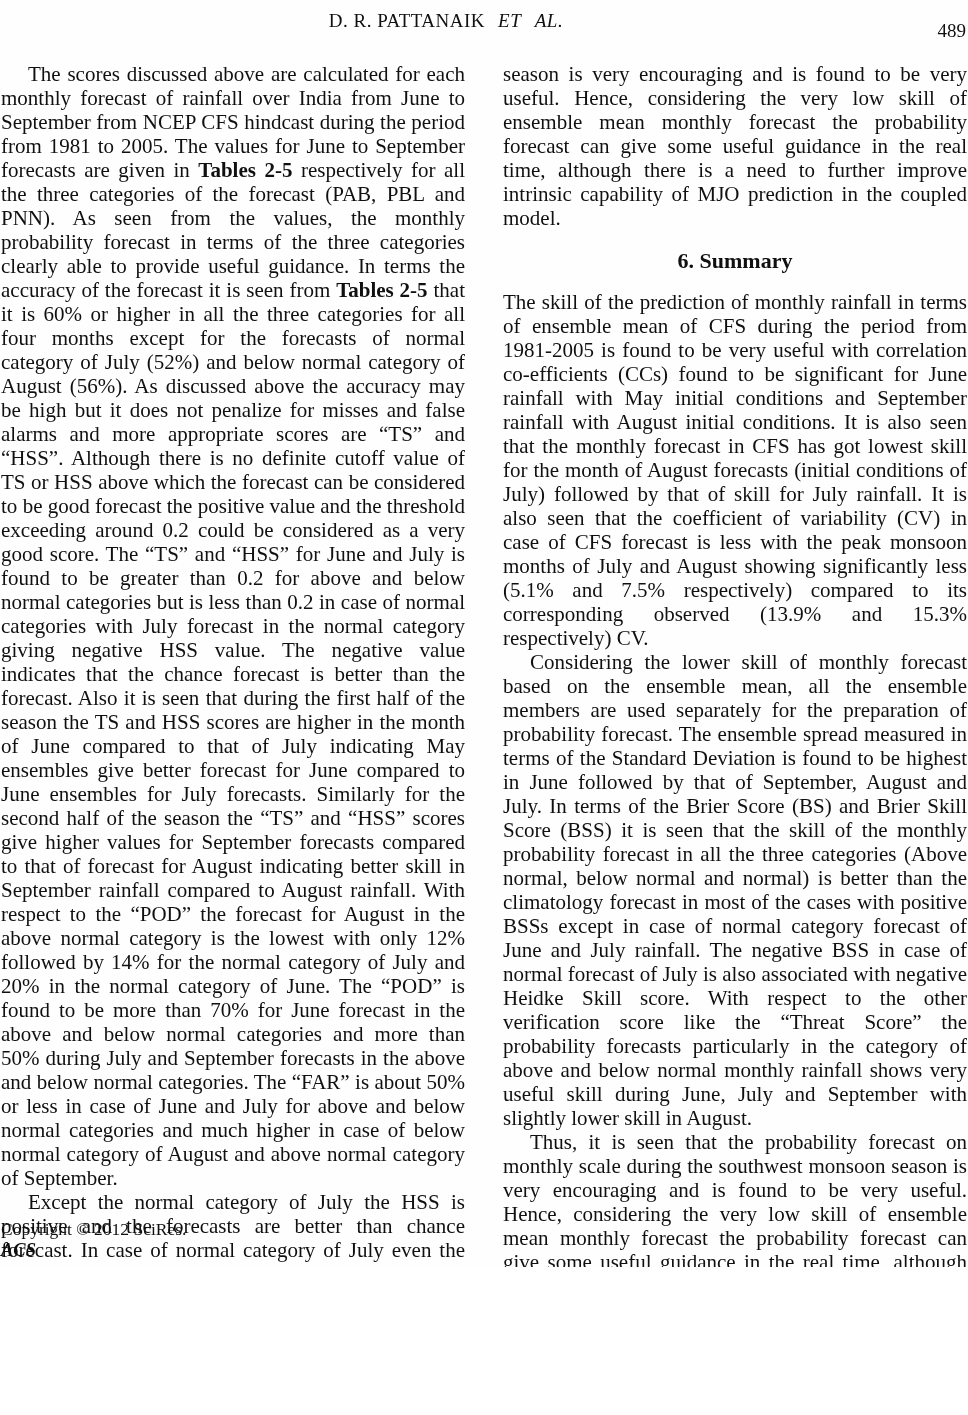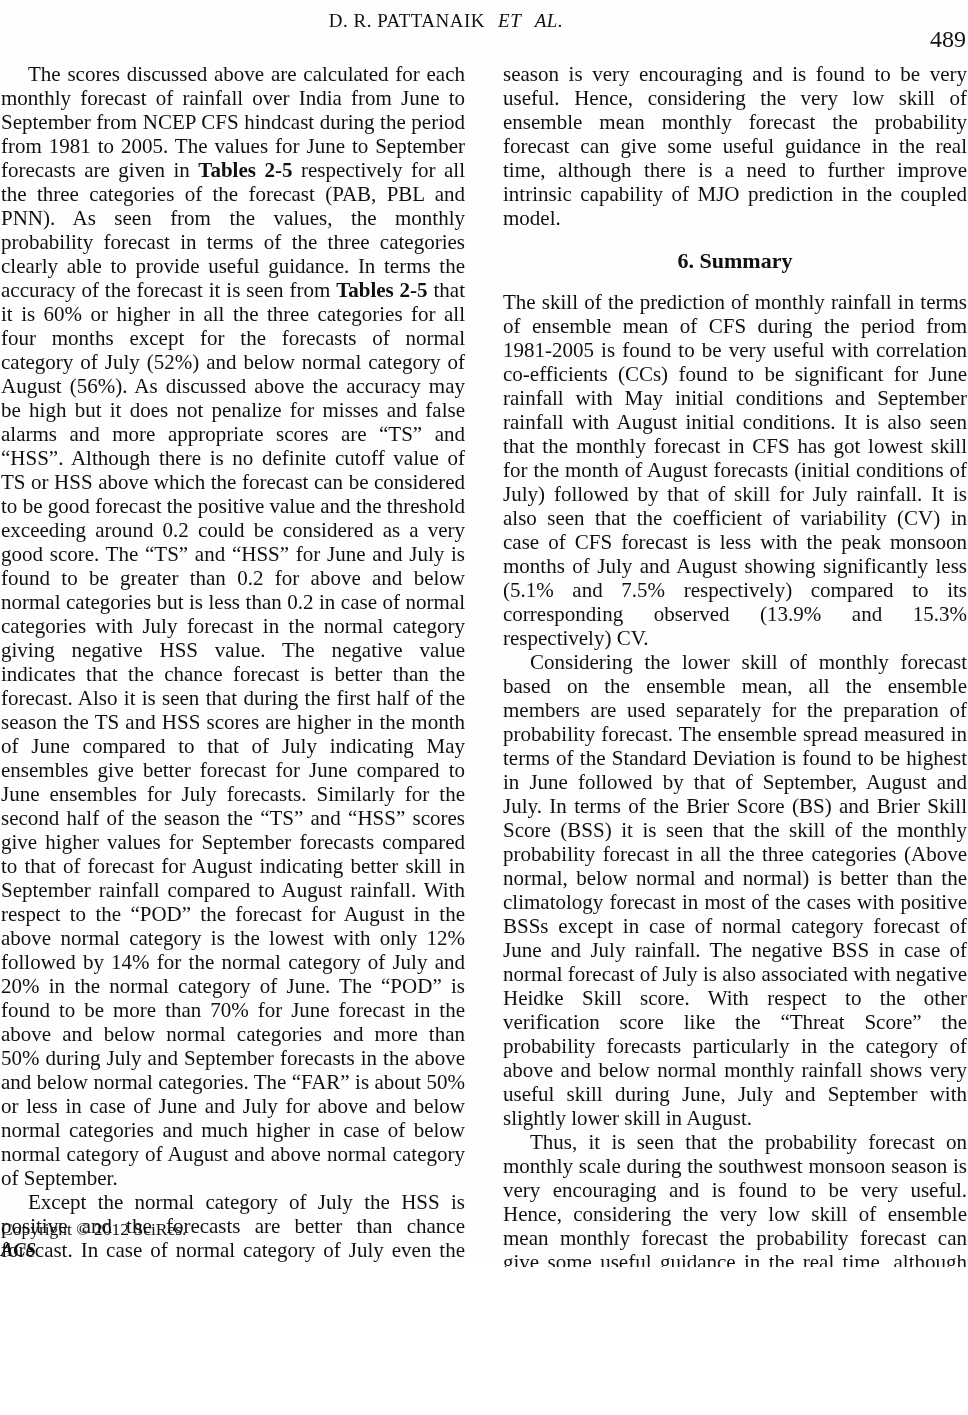--- a/index.html
+++ b/index.html
@@ -31,22 +31,22 @@
     transform: translateX(-38px);
   }
   .etal {
     font-style: italic;
     margin-left: 13px;
     word-spacing: 9px;
   }
   .page-number {
     position: absolute;
     right: 1px;
-    top: 16px;
-    font-size: 24px;
+    top: 10px;
+    font-size: 19px;
   }
   
   .columns {
     margin-top: 28px;
     display: flex;
     gap: 38px;
   }
   .col {
     width: 464px;
     font-size: 21px;

